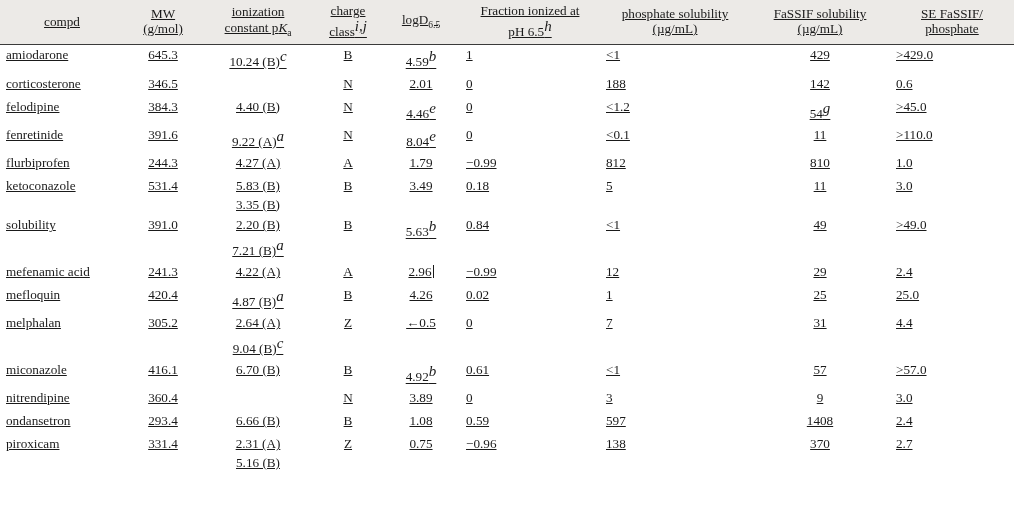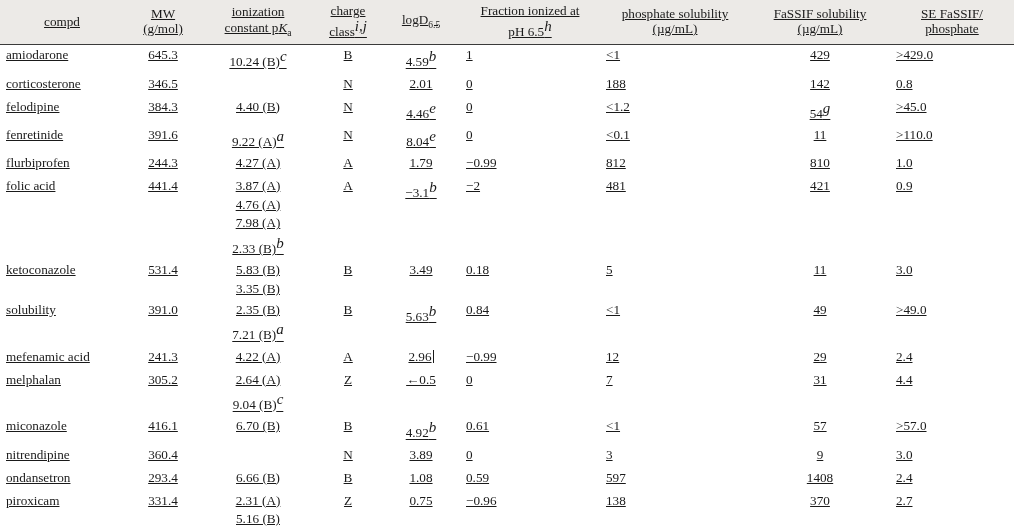--- a/index.html
+++ b/index.html
@@ -162,21 +162,21 @@
         </tr>
         <tr class="row-sep">
           <td class="c-compd">corticosterone</td>
           <td class="c-mw">346.5</td>
           <td class="c-pka"></td>
           <td class="c-class">N</td>
           <td class="c-logd">2.01</td>
           <td class="c-frac">0</td>
           <td class="c-phos">188</td>
           <td class="c-fassif">142</td>
-          <td class="c-se">0.8</td>
+          <td class="c-se">0.6</td>
         </tr>
         <tr class="row-sep">
           <td class="c-compd">felodipine</td>
           <td class="c-mw">384.3</td>
           <td class="c-pka">
             <span class="extra-line">4.40 (B)</span>
           </td>
           <td class="c-class">N</td>
           <td class="c-logd">4.46<span class="sup">e</span></td>
           <td class="c-frac">0</td>
@@ -204,54 +204,38 @@
             <span class="extra-line">4.27 (A)</span>
           </td>
           <td class="c-class">A</td>
           <td class="c-logd">1.79</td>
           <td class="c-frac">−0.99</td>
           <td class="c-phos">812</td>
           <td class="c-fassif">810</td>
           <td class="c-se">1.0</td>
         </tr>
         <tr class="row-sep">
-          <td class="c-compd">folic acid</td>
-          <td class="c-mw">441.4</td>
-          <td class="c-pka">
-            <span class="extra-line">3.87 (A)</span>
-            <span class="extra-line">4.76 (A)</span>
-            <span class="extra-line">7.98 (A)</span>
-            <span class="extra-line">2.33 (B)<span class="sup">b</span></span>
-          </td>
-          <td class="c-class">A</td>
-          <td class="c-logd">−3.1<span class="sup">b</span></td>
-          <td class="c-frac">−2</td>
-          <td class="c-phos">481</td>
-          <td class="c-fassif">421</td>
-          <td class="c-se">0.9</td>
-        </tr>
-        <tr class="row-sep">
           <td class="c-compd">ketoconazole</td>
           <td class="c-mw">531.4</td>
           <td class="c-pka">
             <span class="extra-line">5.83 (B)</span>
             <span class="extra-line">3.35 (B)</span>
           </td>
           <td class="c-class">B</td>
           <td class="c-logd">3.49</td>
           <td class="c-frac">0.18</td>
           <td class="c-phos">5</td>
           <td class="c-fassif">11</td>
           <td class="c-se">3.0</td>
         </tr>
         <tr class="row-sep">
           <td class="c-compd">solubility</td>
           <td class="c-mw">391.0</td>
           <td class="c-pka">
-            <span class="extra-line">2.35 (B)</span>
+            <span class="extra-line">2.20 (B)</span>
             <span class="extra-line">7.21 (B)<span class="sup">a</span></span>
           </td>
           <td class="c-class">B</td>
           <td class="c-logd">5.63<span class="sup">b</span></td>
           <td class="c-frac">0.84</td>
           <td class="c-phos">&lt;1</td>
           <td class="c-fassif">49</td>
           <td class="c-se">&gt;49.0</td>
         </tr>
         <tr class="row-sep">
@@ -261,20 +245,33 @@
             <span class="extra-line">4.22 (A)</span>
           </td>
           <td class="c-class">A</td>
           <td class="c-logd">2.96<span class="caret"></span></td>
           <td class="c-frac">−0.99</td>
           <td class="c-phos">12</td>
           <td class="c-fassif">29</td>
           <td class="c-se">2.4</td>
         </tr>
         <tr class="row-sep">
+          <td class="c-compd">mefloquin</td>
+          <td class="c-mw">420.4</td>
+          <td class="c-pka">
+            <span class="extra-line">4.87 (B)<span class="sup">a</span></span>
+          </td>
+          <td class="c-class">B</td>
+          <td class="c-logd">4.26</td>
+          <td class="c-frac">0.02</td>
+          <td class="c-phos">1</td>
+          <td class="c-fassif">25</td>
+          <td class="c-se">25.0</td>
+        </tr>
+        <tr class="row-sep">
           <td class="c-compd">melphalan</td>
           <td class="c-mw">305.2</td>
           <td class="c-pka">
             <span class="extra-line">2.64 (A)</span>
             <span class="extra-line">9.04 (B)<span class="sup">c</span></span>
           </td>
           <td class="c-class">Z</td>
           <td class="c-logd">←0.5</td>
           <td class="c-frac">0</td>
           <td class="c-phos">7</td>

